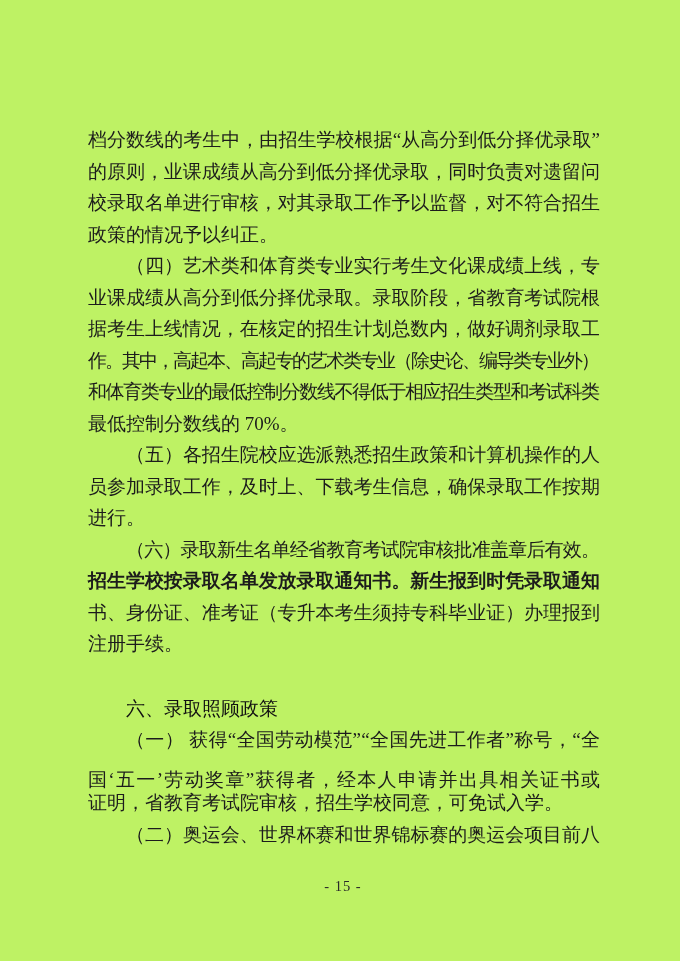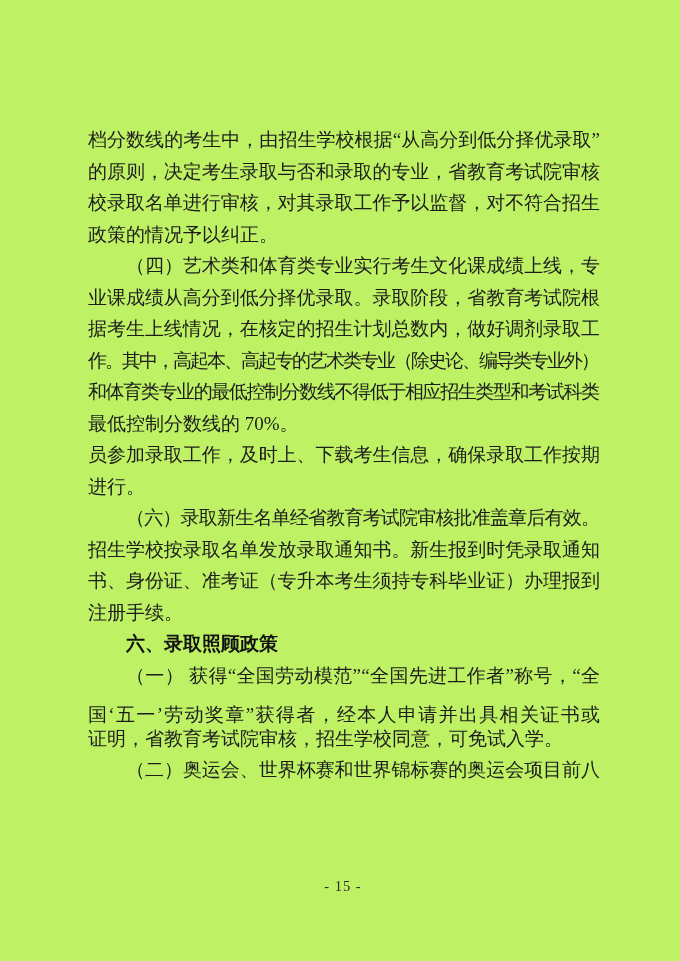--- a/index.html
+++ b/index.html
@@ -27,22 +27,23 @@
     line-height: 31.5px;
     font-size: 19px;
     white-space: nowrap;
     text-align: left;
     overflow: visible;
   }
   .line.ind {
     padding-left: 38px;
   }
   .line.head {
-    font-weight: bold;
+    font-weight: normal;
     color: #111111;
+    margin-top: 33px;
   }
   .t {
     display: inline-block;
     white-space: nowrap;
   }
   .pagenum {
     position: absolute;
     left: 3px;
     top: 878px;
     width: 680px;
@@ -51,33 +52,34 @@
     letter-spacing: 1px;
     color: #2a2a2a;
   }
 </style>
 </head>
 <body>
 
 <div class="page">
   <div class="doc-body">
     <div class="line j"><span class="t" style="letter-spacing: 0.0416667px;">档分数线的考生中，由招生学校根据“从高分到低分择优录取”</span></div>
-    <div class="line j"><span class="t" style="letter-spacing: -0.0384615px;">的原则，决定考生录取与否和录取的专业，省教育考试院审核</span></div>
+    <div class="line j"><span class="t" style="letter-spacing: -0.0384615px;">的原则，业课成绩从高分到低分择优录取，同时负责对遗留问</span></div>
     <div class="line j"><span class="t" style="letter-spacing: -0.0384615px;">校录取名单进行审核，对其录取工作予以监督，对不符合招生</span></div>
     <div class="line end"><span class="t">政策的情况予以纠正。</span></div>
     <div class="line j ind"><span class="t" style="letter-spacing: -0.0416667px;">（四）艺术类和体育类专业实行考生文化课成绩上线，专</span></div>
     <div class="line j"><span class="t" style="letter-spacing: -0.0384615px;">业课成绩从高分到低分择优录取。录取阶段，省教育考试院根</span></div>
     <div class="line j"><span class="t" style="letter-spacing: -0.0384615px;">据考生上线情况，在核定的招生计划总数内，做好调剂录取工</span></div>
     <div class="line j"><span class="t" style="letter-spacing: -2px;">作。其中，高起本、高起专的艺术类专业（除史论、编导类专业外）</span></div>
     <div class="line j"><span class="t" style="letter-spacing: -1.39286px;">和体育类专业的最低控制分数线不得低于相应招生类型和考试科类</span></div>
     <div class="line end"><span class="t">最低控制分数线的 70%。</span></div>
+    <div class="line j ind"><span class="t" style="letter-spacing: -0.0416667px;">（五）各招生院校应选派熟悉招生政策和计算机操作的人</span></div>
     <div class="line j"><span class="t" style="letter-spacing: -0.0384615px;">员参加录取工作，及时上、下载考生信息，确保录取工作按期</span></div>
     <div class="line end"><span class="t">进行。</span></div>
     <div class="line j ind"><span class="t" style="letter-spacing: -0.8px;">（六）录取新生名单经省教育考试院审核批准盖章后有效。</span></div>
-    <div class="line j"><span class="t" style="letter-spacing: -0.0384615px;">招生学校按录取名单发放录取通知书。新生报到时凭录取通知</span></div>
+    <div class="line j"><span class="t" style="letter-spacing: -0.0384615px; font-weight: bold;">招生学校按录取名单发放录取通知书。新生报到时凭录取通知</span></div>
     <div class="line j"><span class="t" style="letter-spacing: -0.0384615px; text-align: center;">书、身份证、准考证（专升本考生须持专科毕业证）办理报到</span></div>
     <div class="line end"><span class="t">注册手续。</span></div>
     <div class="line head ind end"><span class="t">六、录取照顾政策</span></div>
     <div class="line j ind"><span class="t" style="letter-spacing: 0.336227px;">（一） 获得“全国劳动模范”“全国先进工作者”称号，“全</span></div>
     <div class="line j"><span class="t" style="letter-spacing: 1.34255px; margin-top: 8px;">国‘五一’劳动奖章”获得者，经本人申请并出具相关证书或</span></div>
     <div class="line end"><span class="t">证明，省教育考试院审核，招生学校同意，可免试入学。</span></div>
     <div class="line j ind"><span class="t" style="letter-spacing: -0.0416667px;">（二）奥运会、世界杯赛和世界锦标赛的奥运会项目前八</span></div>
   </div>
   <div class="pagenum">- 15 -</div>
 </div>

